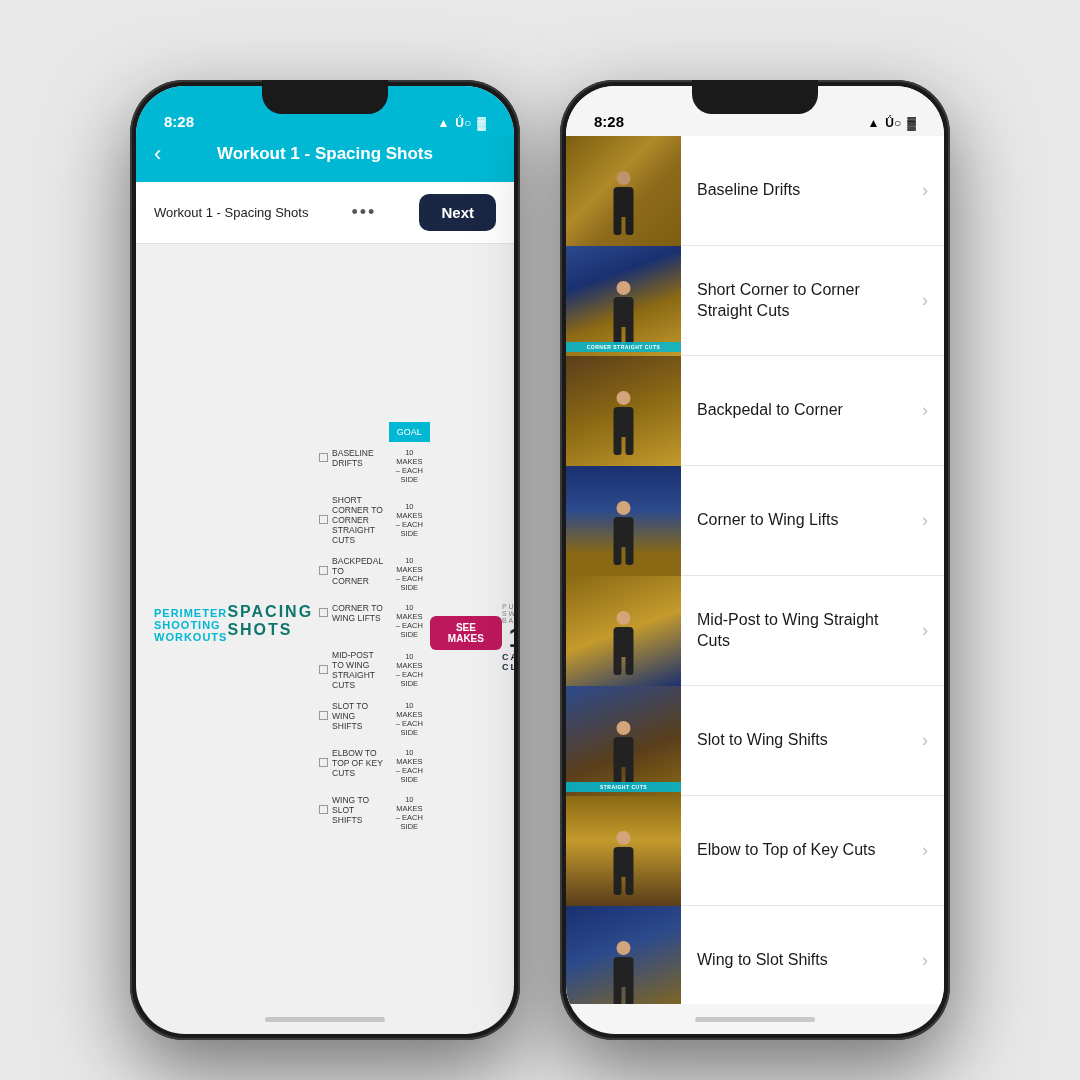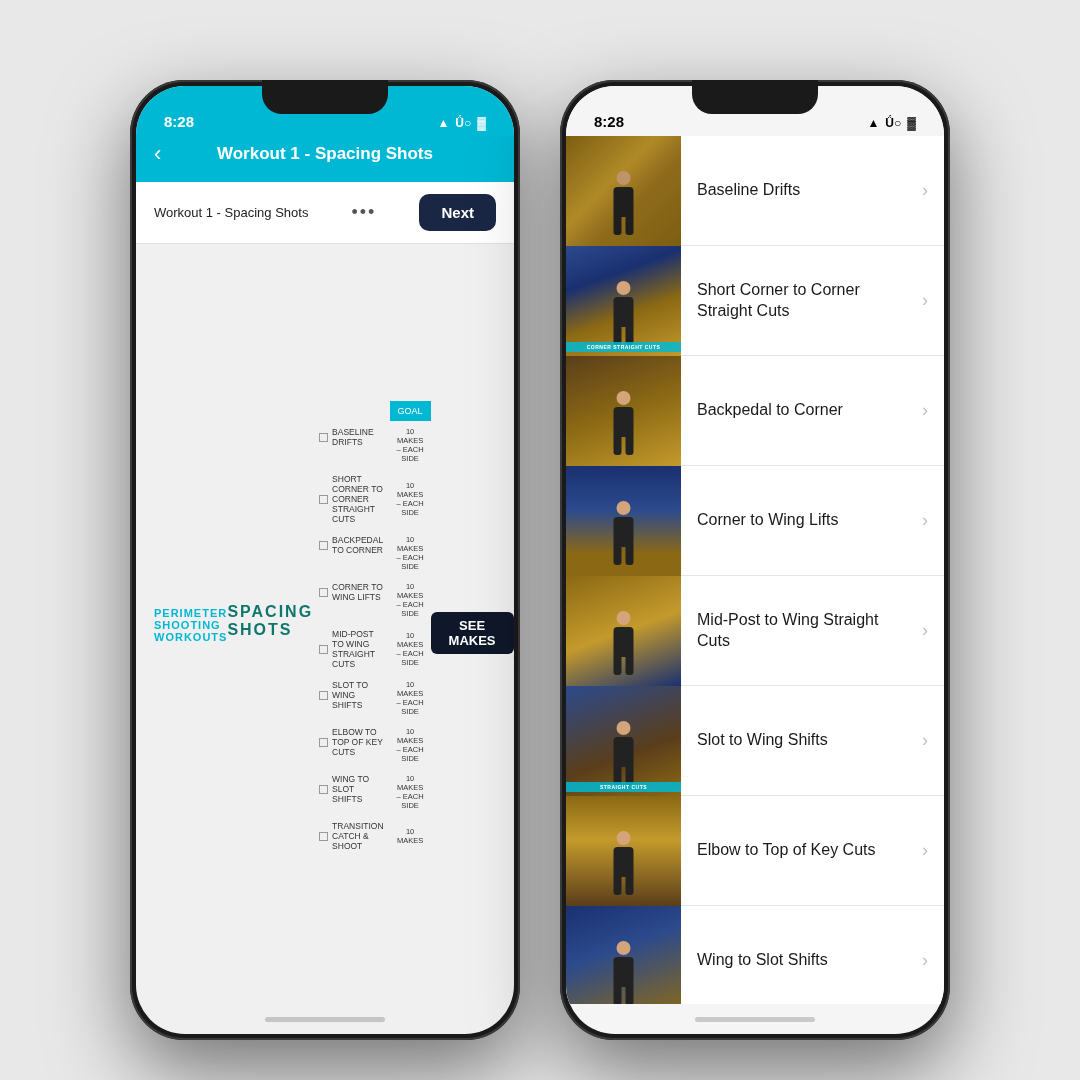--- a/index.html
+++ b/index.html
@@ -201,26 +201,26 @@
       height: 9px;
       border: 1px solid #999;
       display: inline-block;
       flex-shrink: 0;
     }
     .workout-table .goal-cell {
       text-align: center;
       font-size: 7.5px;
     }
     .see-makes-btn {
-      background: #0f172a;
+      background: #be185d;
       color: white;
       border: none;
       border-radius: 6px;
       padding: 6px 18px;
-      font-size: 13px;
+      font-size: 10px;
       font-weight: 600;
       margin-top: 8px;
     }
 
     .logo-area {
       margin-top: 16px;
       display: flex;
       flex-direction: column;
       align-items: center;
     }
@@ -489,27 +489,20 @@
     </td>
     <td class="goal-cell">10 MAKES – EACH SIDE</td>
   </tr>
             <tr>
     <td class="item-name">
       <span class="checkbox"></span>
       <span>WING TO SLOT SHIFTS</span>
     </td>
     <td class="goal-cell">10 MAKES – EACH SIDE</td>
   </tr>
-            <tr>
-    <td class="item-name">
-      <span class="checkbox"></span>
-      <span>TRANSITION CATCH &amp; SHOOT</span>
-    </td>
-    <td class="goal-cell">10 MAKES</td>
-  </tr>
           </tbody>
       </table>
 
       <button class="see-makes-btn">SEE MAKES</button>
 
       <div class="logo-area">
         <span class="logo-text-small">PURE SWEAT BASKETBALL</span>
         <div class="logo-10k">
           <span>10</span><span class="k-letter">K</span>
         </div>

